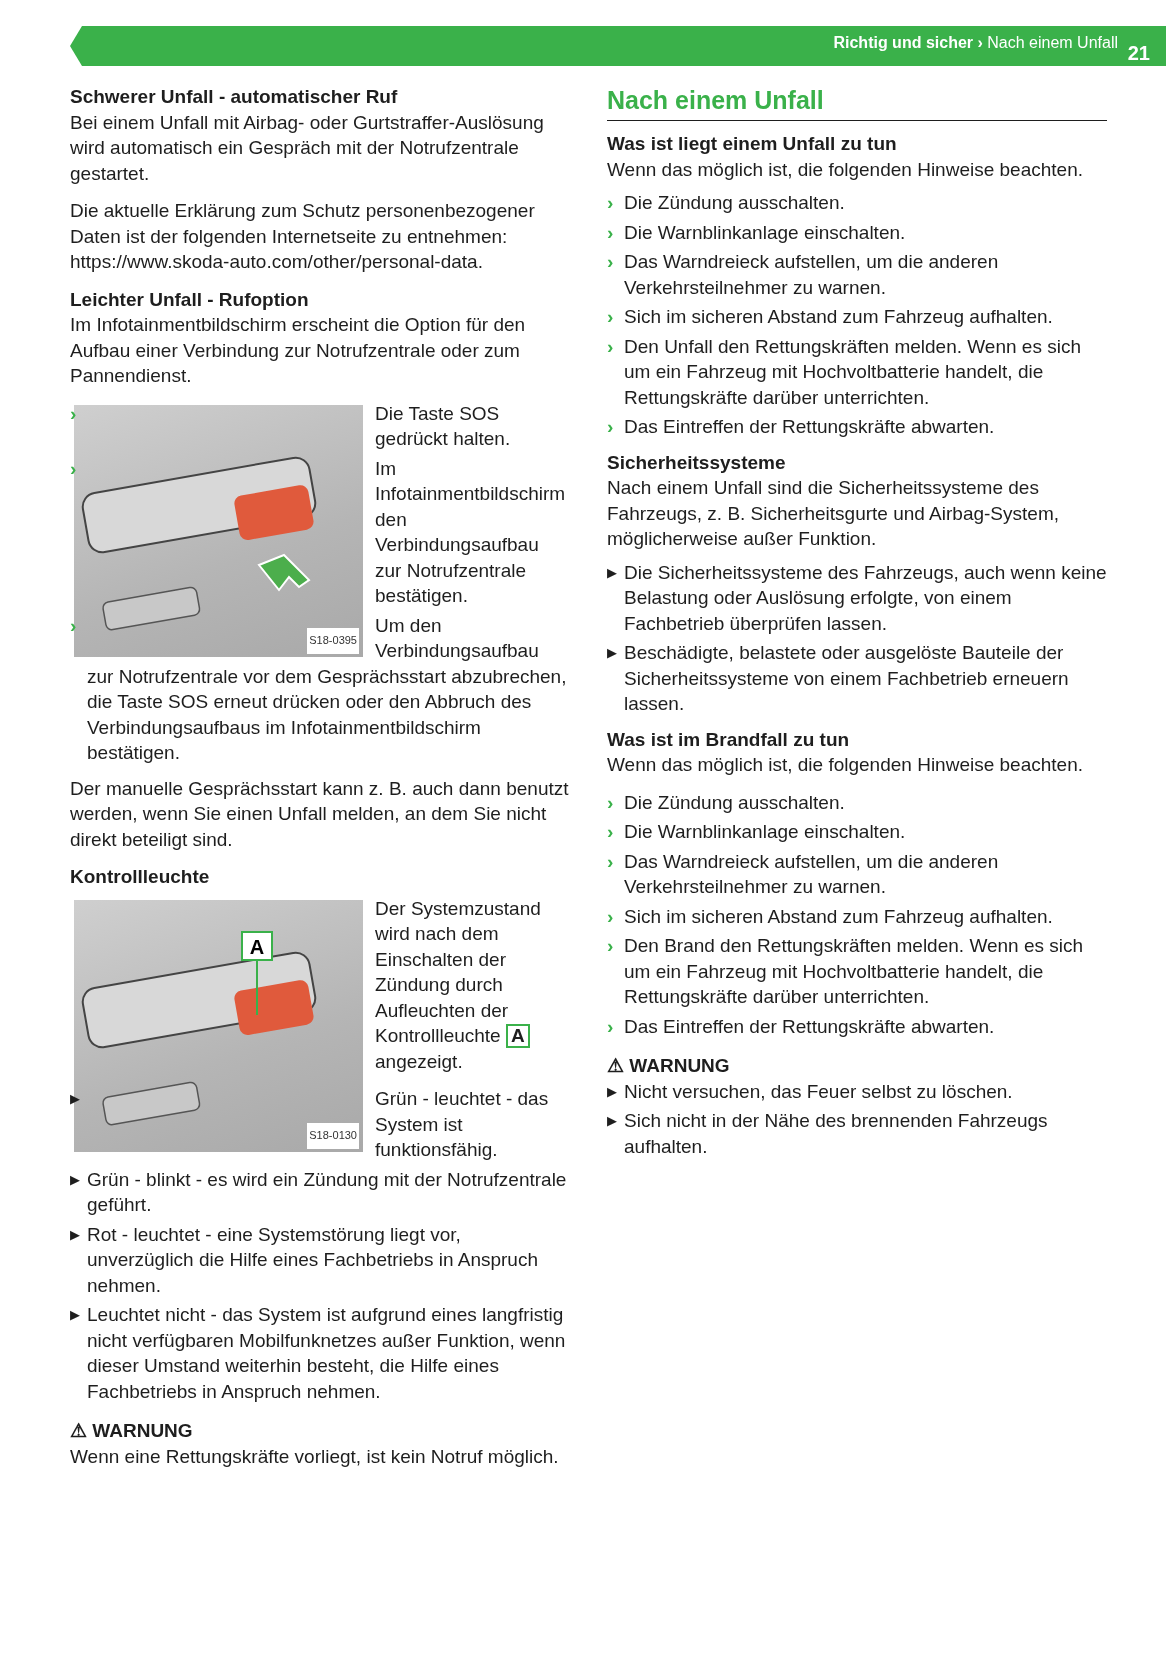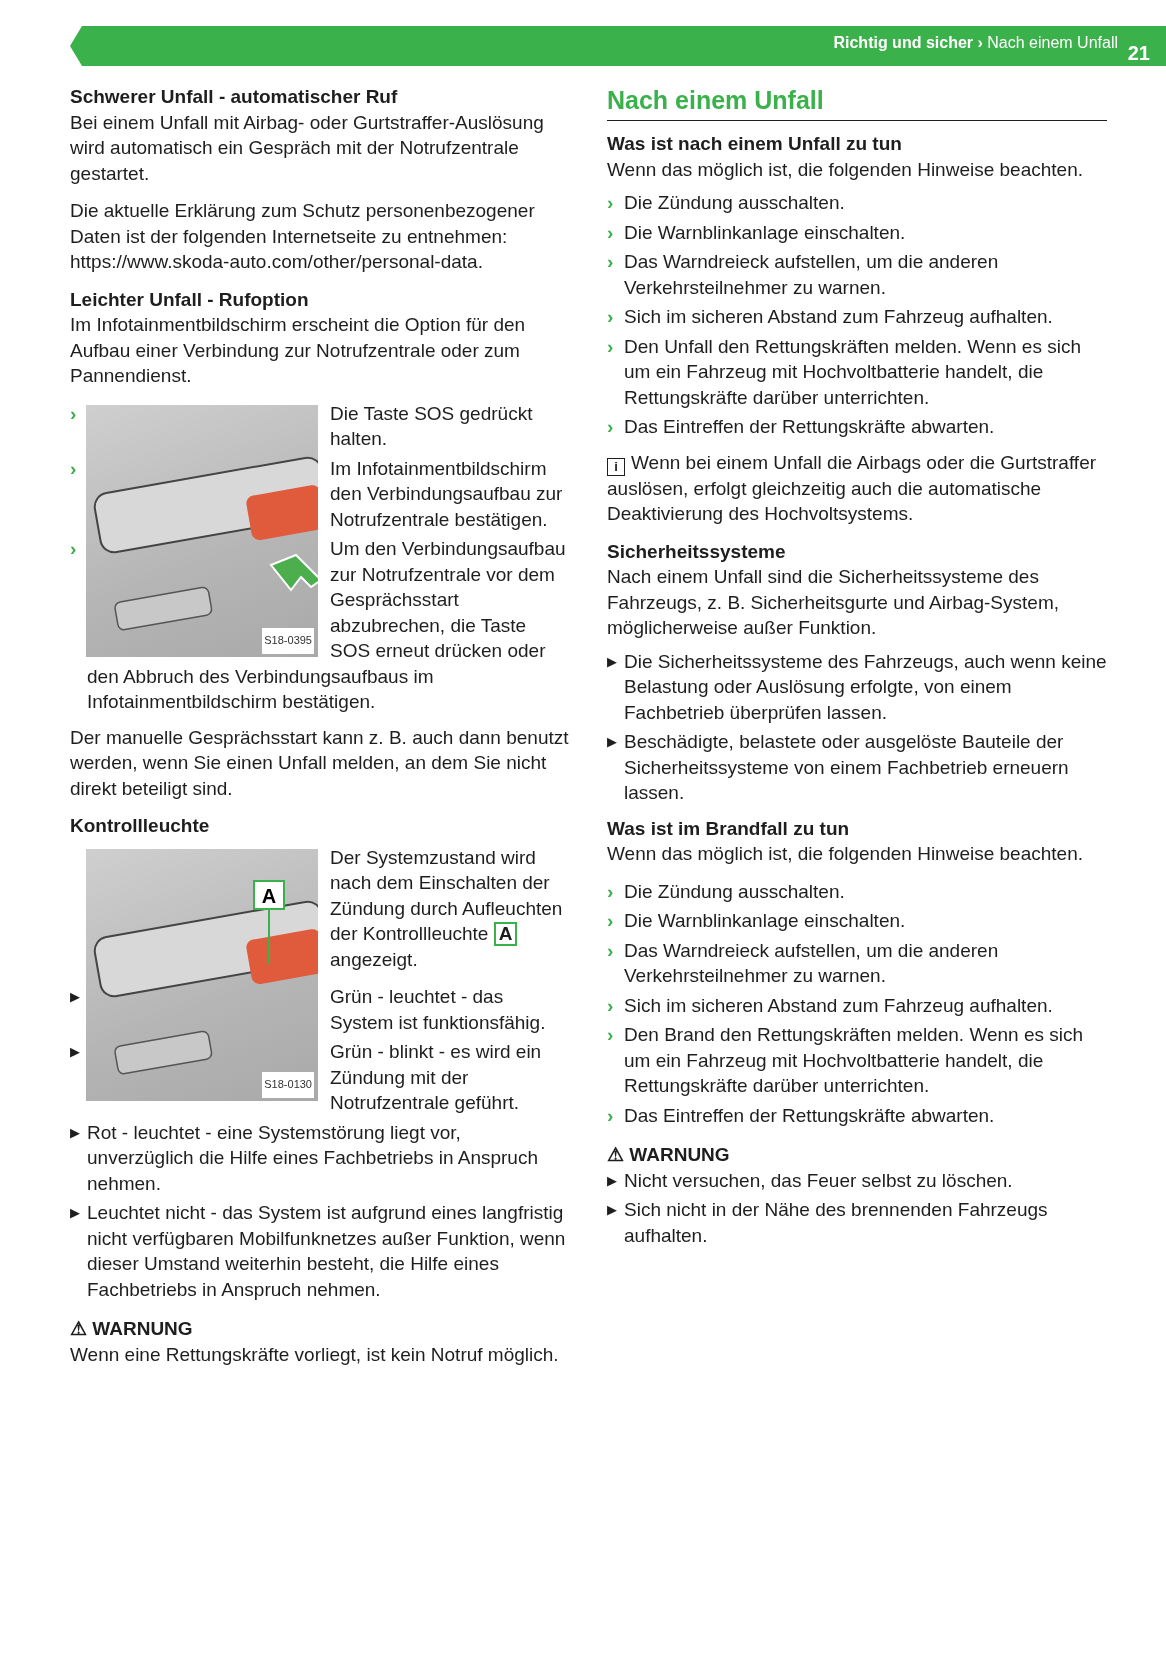--- a/index.html
+++ b/index.html
@@ -13,21 +13,21 @@
   .col-left { left:70px; top:84px; width:500px; }
   .col-right { left:607px; top:84px; width:500px; }
   p { margin:0 0 12px 0; }
   .bold { font-weight:bold; }
   .h1 { color:#3ab14a; font-size:25px; font-weight:bold; padding-bottom:4px; border-bottom:1.5px solid #1e1e1e; margin:0 0 10px 0; line-height:32px;}
   ul { list-style:none; margin:0 0 10px 0; padding:0; }
   li { position:relative; padding-left:17px; margin-bottom:4px; }
   li .bul { position:absolute; left:0; top:0; }
   .chev { color:#3ab14a; font-weight:bold; }
   .tri { font-size:13px; color:#1e1e1e; }
-  .fig { float:left; width:232px; height:252px; margin:4px 12px 6px 16px; position:relative; background:linear-gradient(160deg,#cfcfcf,#b5b5b5 60%,#a9a9a9); overflow:hidden; }
+  .fig { float:left; width:289px; height:252px; margin:4px 12px 6px 4px; position:relative; background:linear-gradient(160deg,#cfcfcf,#b5b5b5 60%,#a9a9a9); overflow:hidden; }
   .fig .lbl { position:absolute; right:4px; bottom:3px; font-size:11px; background:#fff; padding:0 2px; color:#333; }
   .boxA { display:inline-block; border:2px solid #3ab14a; font-weight:bold; padding:0 3px; line-height:20px; }
   .info-icon { display:inline-block; width:16px; height:16px; border:1.5px solid #1e1e1e; font-size:13px; line-height:16px; text-align:center; font-weight:bold; margin-right:6px; vertical-align:-2px;}
   .warn { font-weight:bold; }
   .clear { clear:both; }
 </style>
 </head>
 <body>
 
 <div class="header">
@@ -92,32 +92,31 @@
   </ul>
   <div style="margin-top:14px">
     <div class="warn"><span>⚠</span> <span>WARNUNG</span></div>
     <div>Wenn eine Rettungskräfte vorliegt, ist kein Notruf möglich.</div>
   </div>
 </div>
 
 <div class="col col-right">
   <div class="h1">Nach einem Unfall</div>
   <p style="margin-bottom:8px">
-    <span class="bold">Was ist nach einem Unfall zu tun</span><br>
+    <span class="bold">Was ist liegt einem Unfall zu tun</span><br>
     <span>Wenn das möglich ist, die folgenden Hinweise beachten.</span>
   </p>
   <ul>
     <li><span class="bul chev">›</span><span>Die Zündung ausschalten.</span></li>
     <li><span class="bul chev">›</span><span>Die Warnblinkanlage einschalten.</span></li>
     <li><span class="bul chev">›</span><span>Das Warndreieck aufstellen, um die anderen Verkehrsteilnehmer zu warnen.</span></li>
     <li><span class="bul chev">›</span><span>Sich im sicheren Abstand zum Fahrzeug aufhalten.</span></li>
     <li><span class="bul chev">›</span><span>Den Unfall den Rettungskräften melden. Wenn es sich um ein Fahrzeug mit Hochvoltbatterie handelt, die Rettungskräfte darüber unterrichten.</span></li>
     <li><span class="bul chev">›</span><span>Das Eintreffen der Rettungskräfte abwarten.</span></li>
   </ul>
-  <p><span class="info-icon">i</span><span>Wenn bei einem Unfall die Airbags oder die Gurtstraffer auslösen, erfolgt gleichzeitig auch die automatische Deaktivierung des Hochvoltsystems.</span></p>
   <p style="margin-bottom:8px">
     <span class="bold">Sicherheitssysteme</span><br>
     <span>Nach einem Unfall sind die Sicherheitssysteme des Fahrzeugs, z. B. Sicherheitsgurte und Airbag-System, möglicherweise außer Funktion.</span>
   </p>
   <ul>
     <li><span class="bul tri">▶</span><span>Die Sicherheitssysteme des Fahrzeugs, auch wenn keine Belastung oder Auslösung erfolgte, von einem Fachbetrieb überprüfen lassen.</span></li>
     <li><span class="bul tri">▶</span><span>Beschädigte, belastete oder ausgelöste Bauteile der Sicherheitssysteme von einem Fachbetrieb erneuern lassen.</span></li>
   </ul>
   <p style="">
     <span class="bold">Was ist im Brandfall zu tun</span><br>

